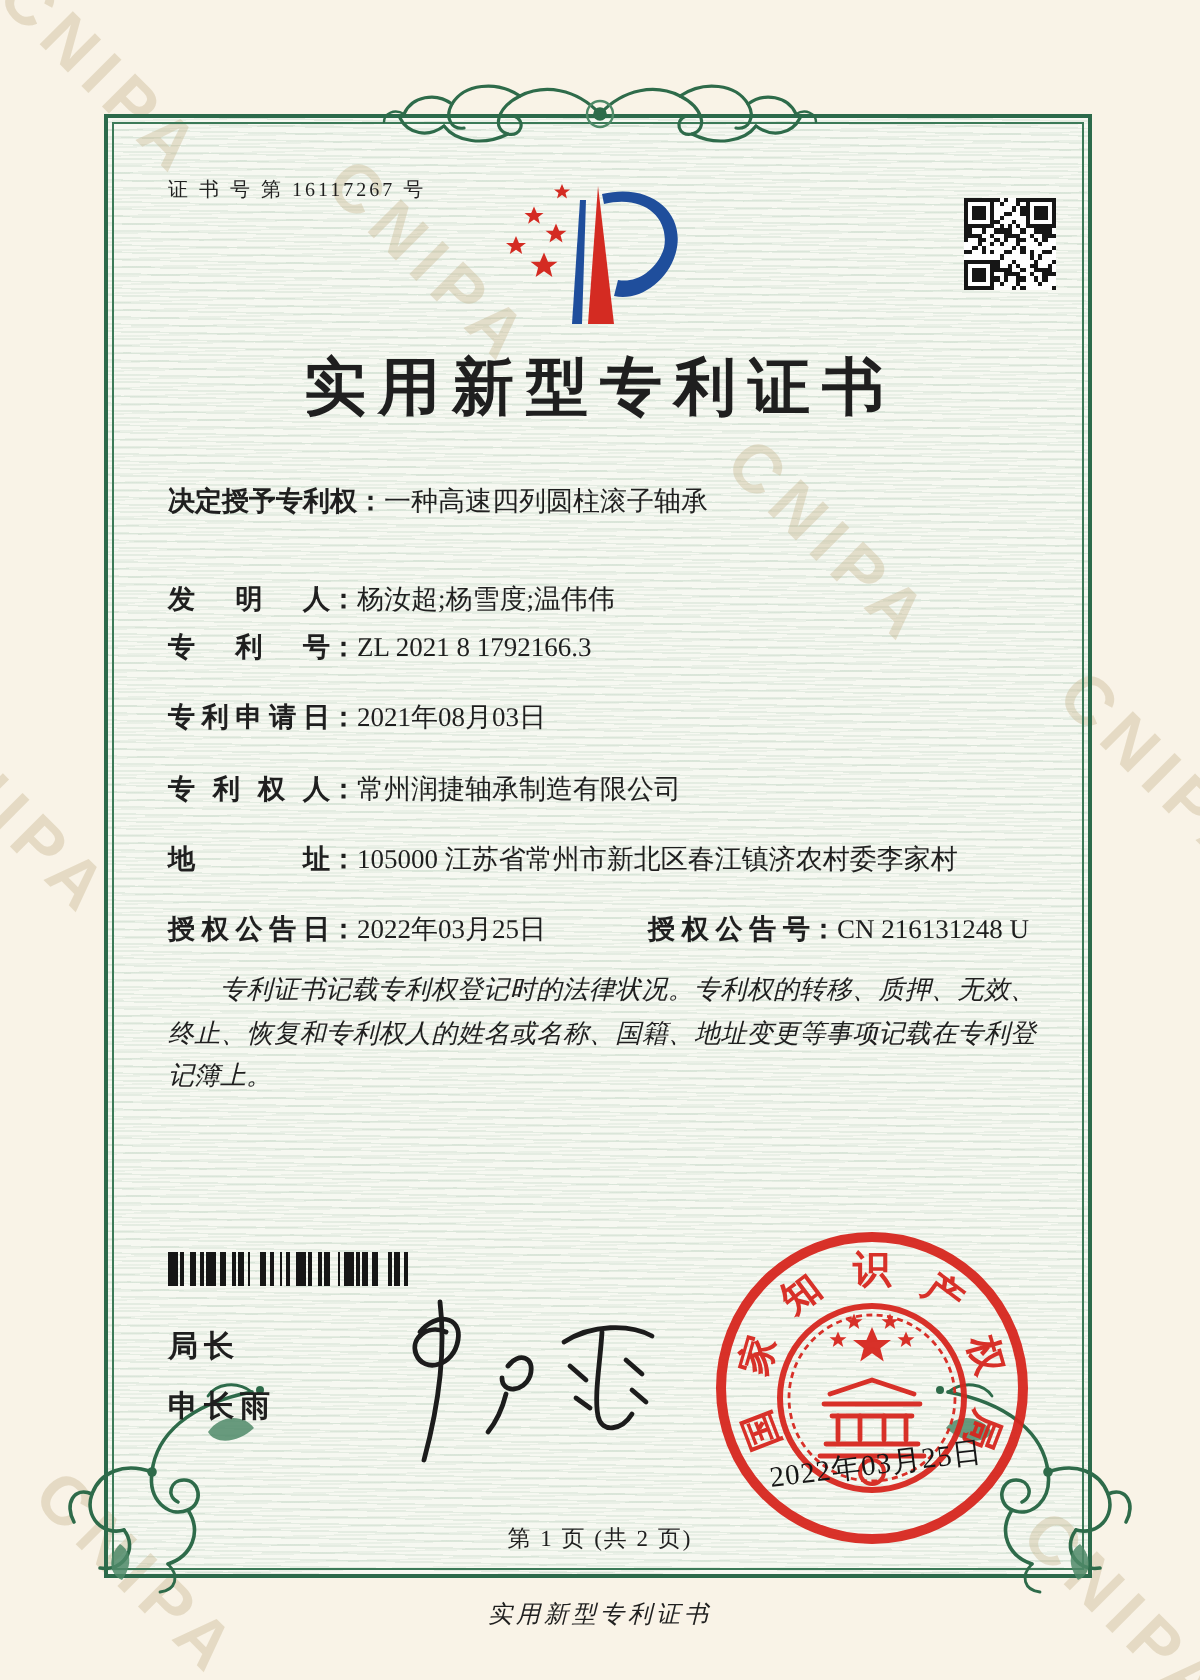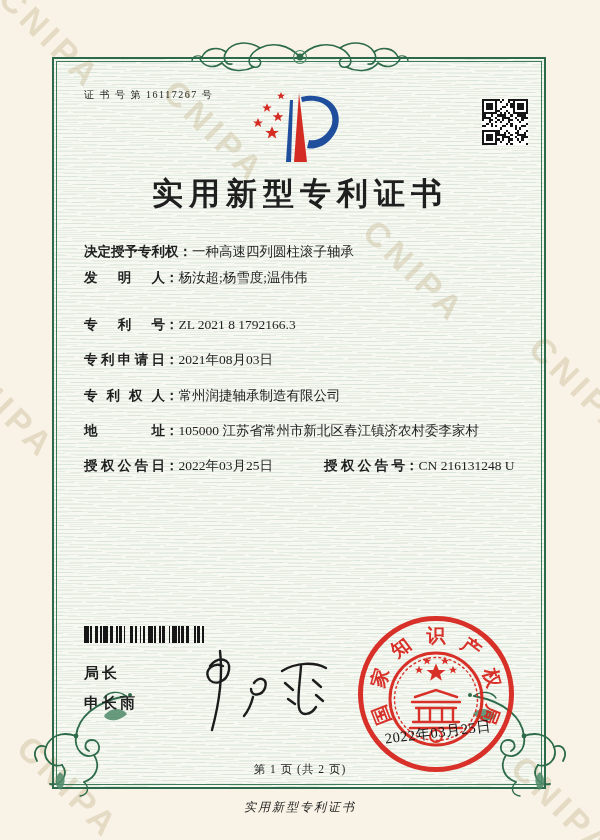--- a/index.html
+++ b/index.html
@@ -49,21 +49,21 @@
   #qr{
     left:482px;top:99px;width:46.2px;height:46.2px;background:#fff;
     display:grid;grid-template-columns:repeat(21,2.2px);grid-auto-rows:2.2px;
   }
   #qr .m{background:#161616}
   #page-title{left:0;right:0;top:173px;text-align:center;font-size:31px;font-weight:bold;letter-spacing:6px}
 
   .field-row{left:84px;white-space:nowrap}
   .f-label{display:inline-block;min-width:80px;font-weight:600;font-size:13.5px}
   .f-value{font-size:13.5px}
-  #row-1{top:242px}#row-2{top:268px}#row-3{top:315px}#row-4{top:350px}
+  #row-1{top:242px}#row-2{top:291px}#row-3{top:315px}#row-4{top:350px}
   #row-5{top:386px}#row-6{top:421px}#row-7{top:456px}
   #row-7b{left:324px;top:456px;white-space:nowrap}
 
   #body-text{left:84px;top:484px;width:434px;font-size:13px;line-height:21.5px;font-style:italic;text-align:justify}
   #body-text p{margin:0;text-indent:2em}
 
   #barcode{left:84px;top:626px;height:17px;display:flex}
   #barcode div{height:100%}
 
   .signer{left:84px;font:bold 15px "Liberation Sans","DejaVu Sans",sans-serif;letter-spacing:3px}
@@ -628,20 +628,21 @@
   <span class="f-label">地　　　　址：</span><span class="f-value">105000 江苏省常州市新北区春江镇济农村委李家村</span>
 </div>
 <div class="content-item field-row" id="row-7">
   <span class="f-label">授 权 公 告 日：</span><span class="f-value">2022年03月25日</span>
 </div>
 <div class="content-item" id="row-7b">
   <span class="f-label">授 权 公 告 号：</span><span class="f-value">CN 216131248 U</span>
 </div>
 
 <div class="content-item" id="body-text">
+  <p>专利证书记载专利权登记时的法律状况。专利权的转移、质押、无效、终止、恢复和专利权人的姓名或名称、国籍、地址变更等事项记载在专利登记簿上。</p>
 </div>
 
 <div class="content-item" id="barcode">
     <div style="width: 4.8px; background: rgb(22, 22, 22);"></div>
     <div style="width: 1.6px; background: transparent;"></div>
     <div style="width: 1.6px; background: rgb(22, 22, 22);"></div>
     <div style="width: 3.2px; background: transparent;"></div>
     <div style="width: 3.2px; background: rgb(22, 22, 22);"></div>
     <div style="width: 1.6px; background: transparent;"></div>
     <div style="width: 1.6px; background: rgb(22, 22, 22);"></div>

